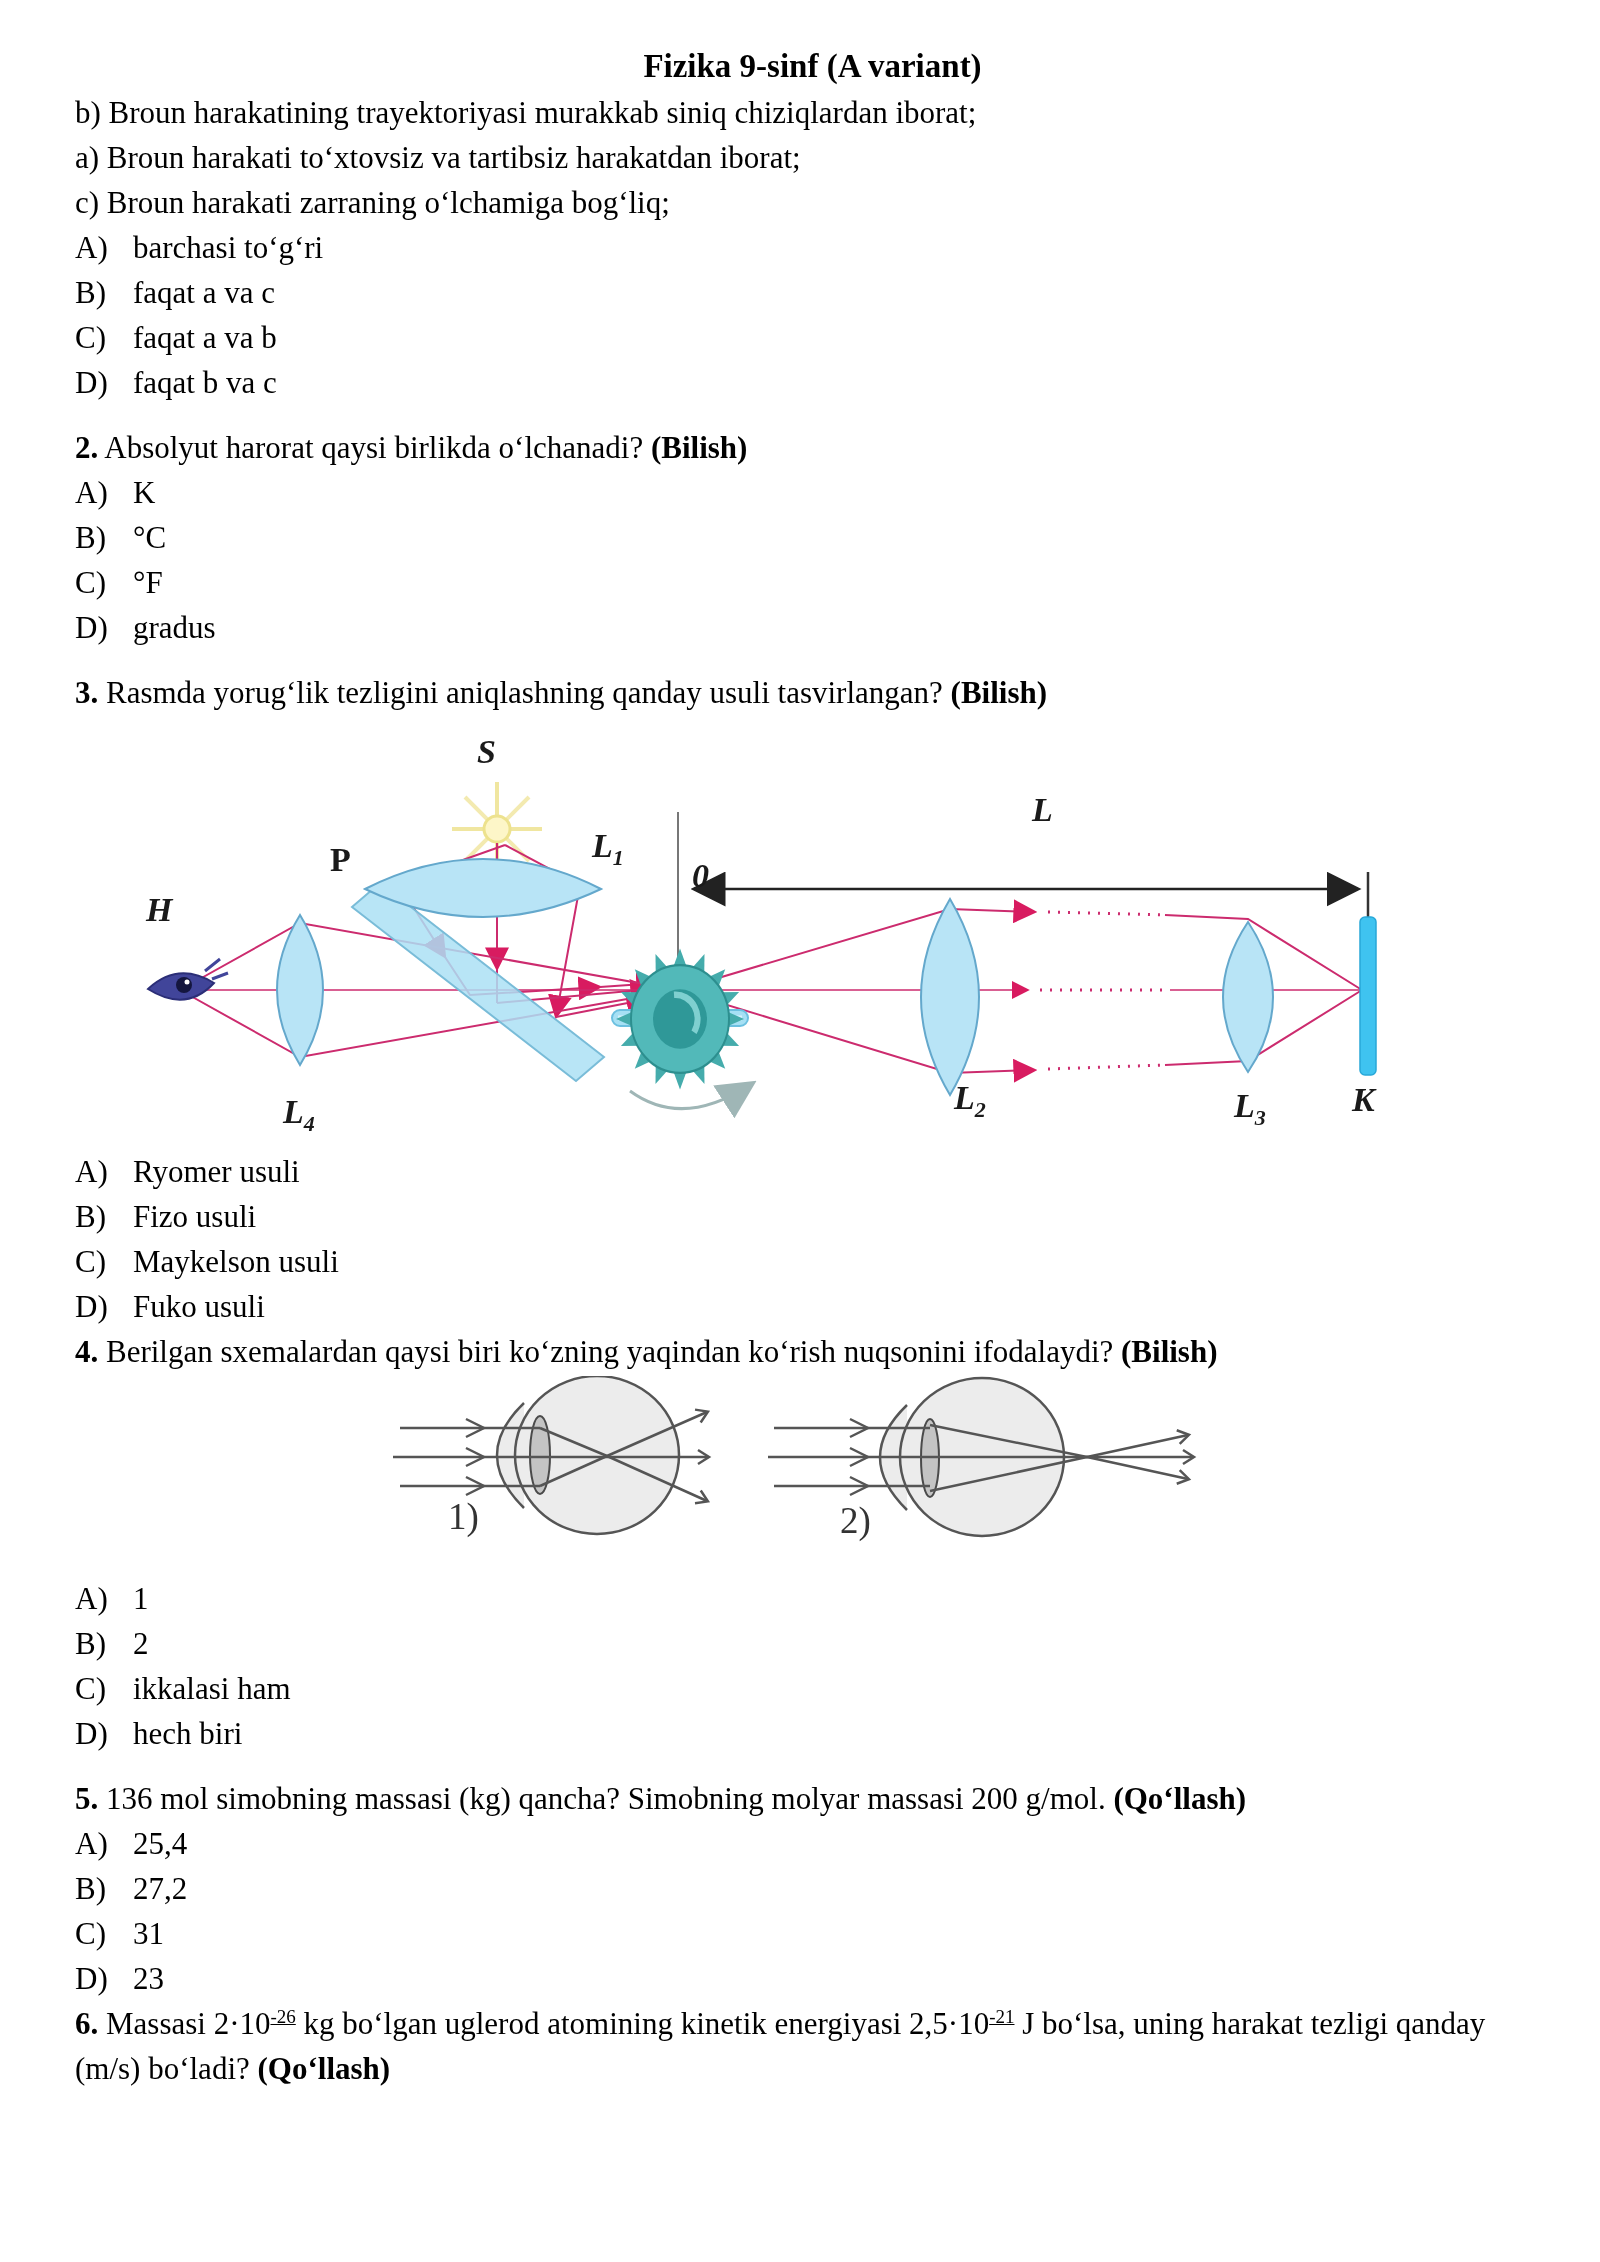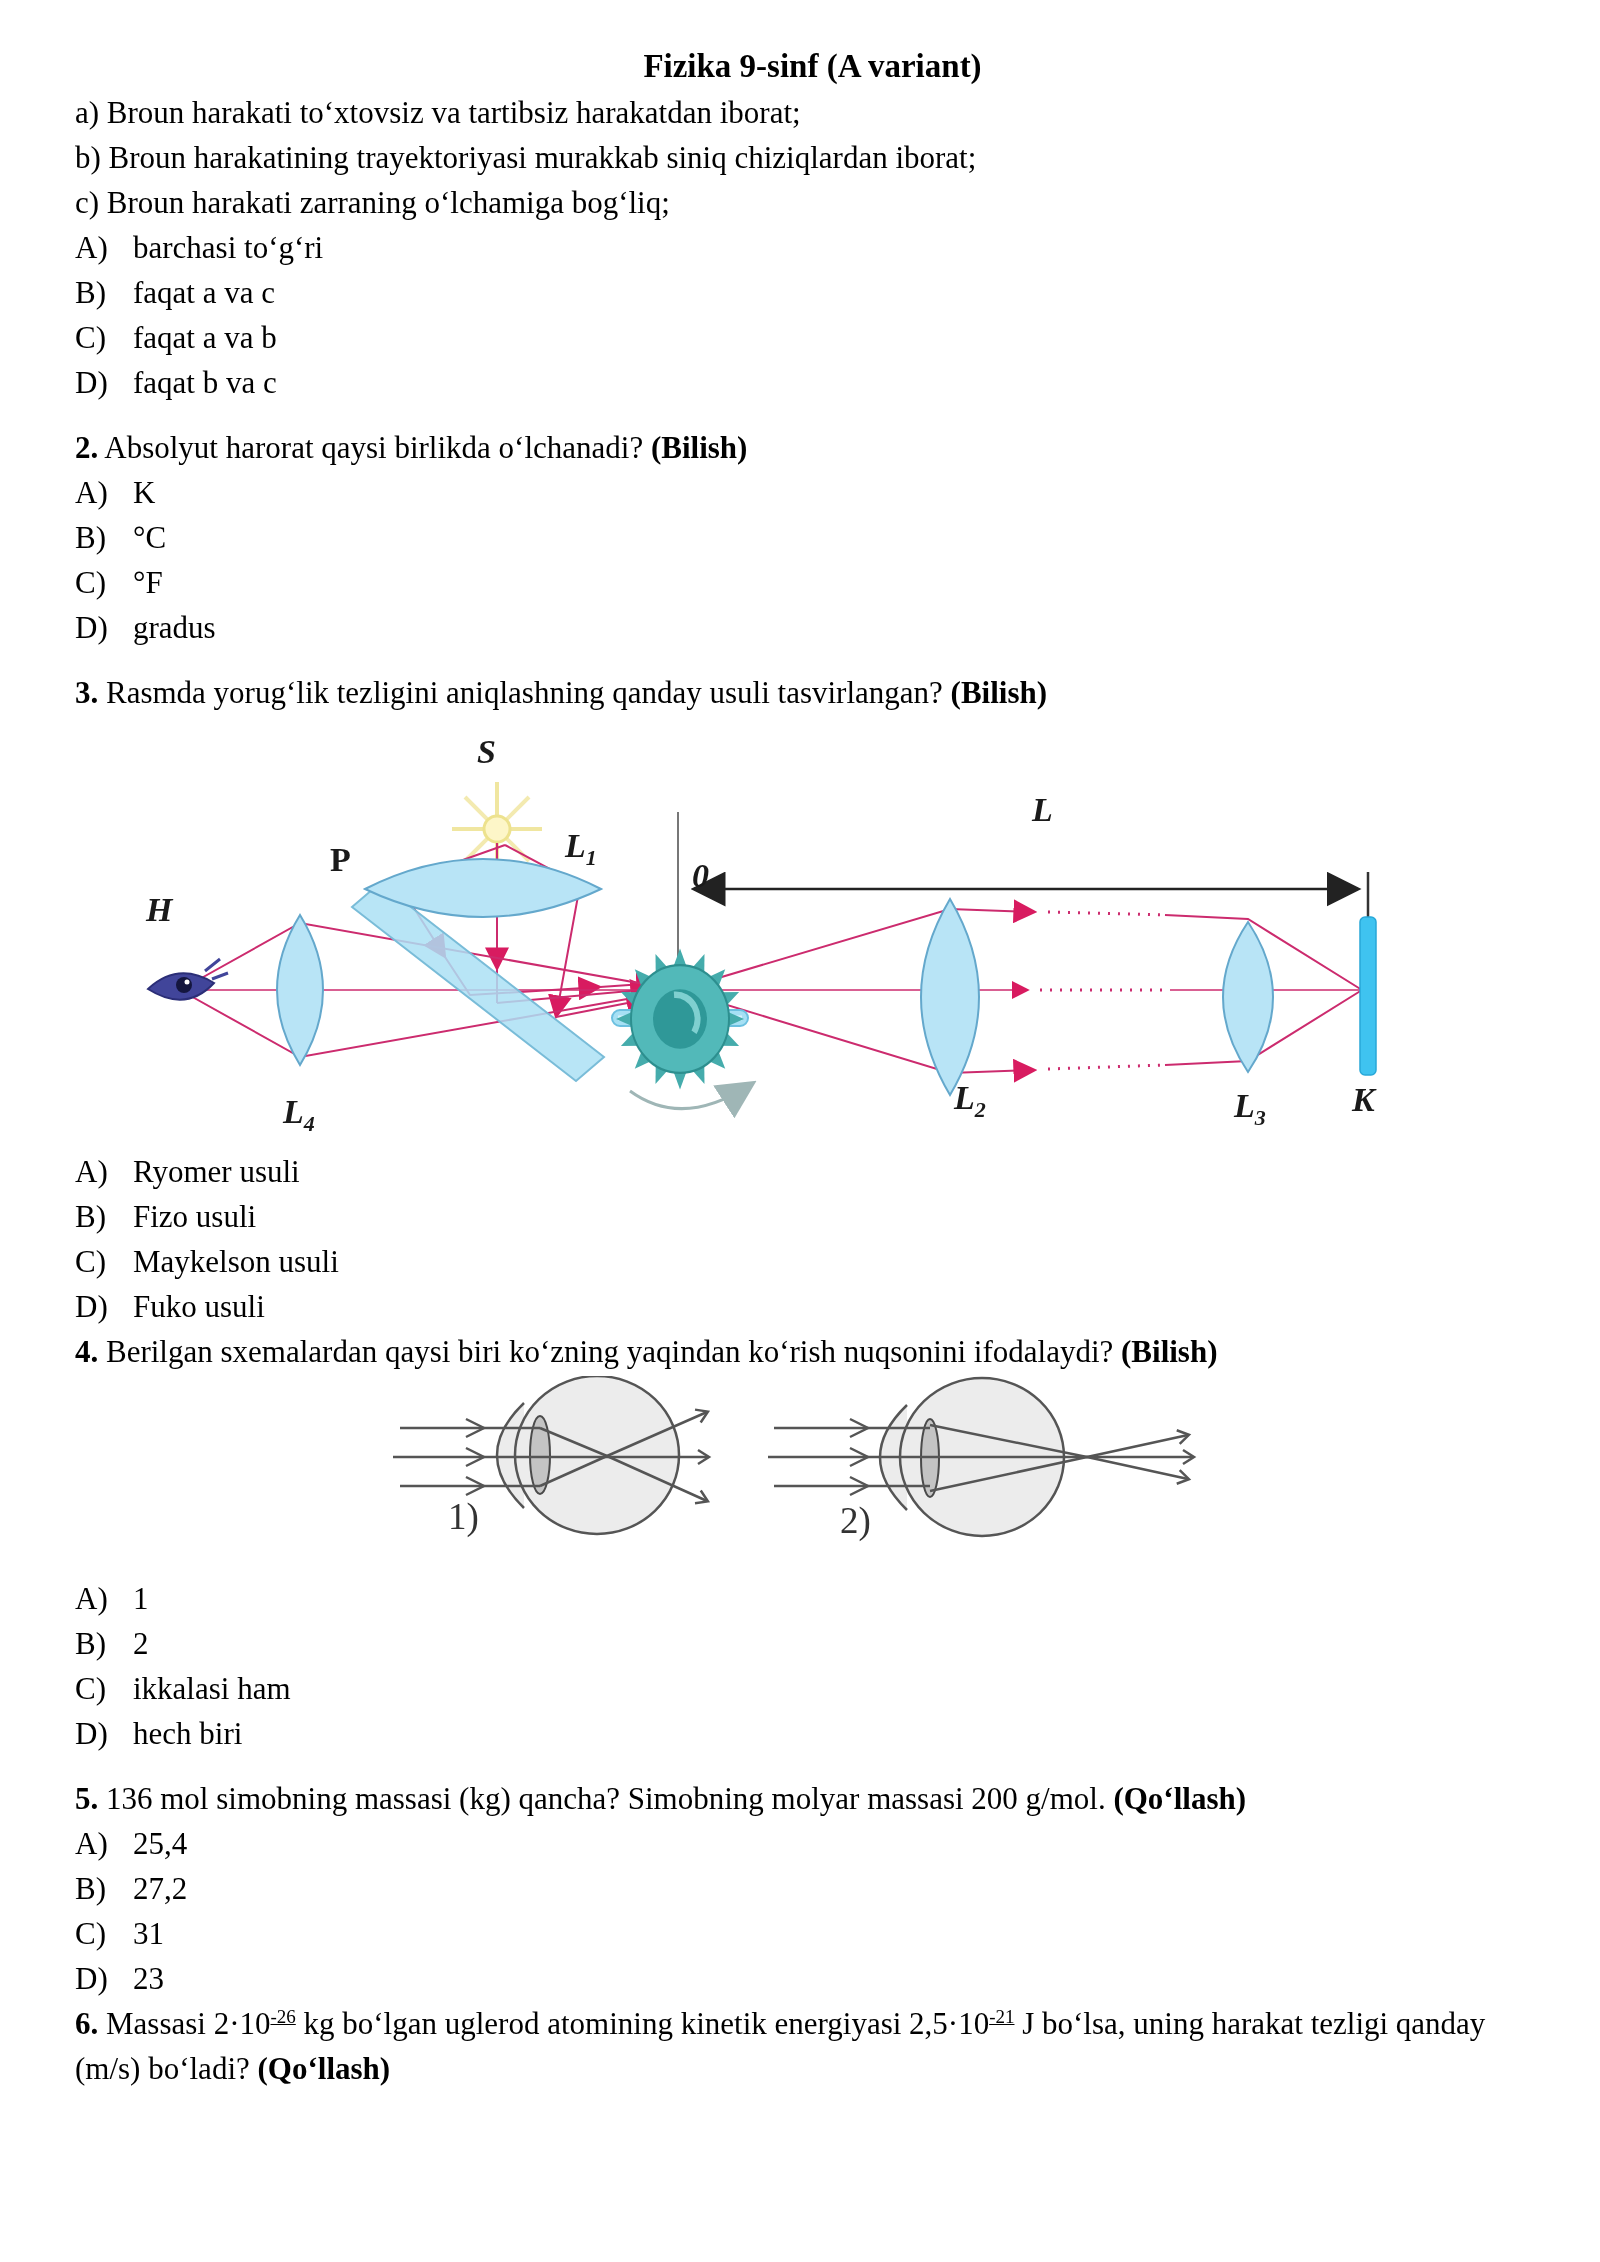--- a/index.html
+++ b/index.html
@@ -43,22 +43,22 @@
   .fig-label.upright{font-style:normal;}
   .fig-label.plain{font-style:normal;font-weight:normal;font-size:37px;color:#333;}
 </style>
 </head>
 <body>
 
 <div class="page">
 
   <div class="title">Fizika 9-sinf (A variant)</div>
 
+  <p class="line">b) Broun harakatining trayektoriyasi murakkab siniq chiziqlardan iborat;</p>
   <p class="line">a) Broun harakati toʻxtovsiz va tartibsiz harakatdan iborat;</p>
-  <p class="line">b) Broun harakatining trayektoriyasi murakkab siniq chiziqlardan iborat;</p>
   <p class="line">c) Broun harakati zarraning oʻlchamiga bogʻliq;</p>
   <p class="line opt"><span class="letter">A)</span><span>barchasi toʻgʻri</span></p>
   <p class="line opt"><span class="letter">B)</span><span>faqat a va c</span></p>
   <p class="line opt"><span class="letter">C)</span><span>faqat a va b</span></p>
   <p class="line opt"><span class="letter">D)</span><span>faqat b va c</span></p>
 
   <p class="line gap-top"><span class="bold">2.</span> <span>Absolyut harorat qaysi birlikda oʻlchanadi?</span> <span class="bold">(Bilish)</span></p>
   <p class="line opt"><span class="letter">A)</span><span>K</span></p>
   <p class="line opt"><span class="letter">B)</span><span>°C</span></p>
   <p class="line opt"><span class="letter">C)</span><span>°F</span></p>
@@ -159,21 +159,21 @@
 
       <g>
         <path d="M148,1112 Q178,1084 214,1106 Q186,1136 148,1112 Z" fill="#41459a" stroke="#2b2e77" stroke-width="2"></path>
         <circle cx="184" cy="1108" r="8" fill="#14163f"></circle>
         <circle cx="187" cy="1105" r="2.5" fill="#ffffff"></circle>
         <path d="M205,1094 L220,1082 M212,1102 L228,1096" stroke="#41459a" stroke-width="3" fill="none"></path>
       </g>
     </svg>
 
     <span class="fig-label" style="left:477px;top:6px;">S</span>
-    <span class="fig-label" style="left:565px;top:100px;"><span>L</span><span class="fig-sub">1</span></span>
+    <span class="fig-label" style="left:592px;top:100px;"><span>L</span><span class="fig-sub">1</span></span>
     <span class="fig-label upright" style="left:330px;top:114px;">P</span>
     <span class="fig-label" style="left:146px;top:164px;">H</span>
     <span class="fig-label" style="left:283px;top:366px;"><span>L</span><span class="fig-sub">4</span></span>
     <span class="fig-label" style="left:692px;top:130px;">0</span>
     <span class="fig-label" style="left:1032px;top:64px;">L</span>
     <span class="fig-label" style="left:954px;top:352px;"><span>L</span><span class="fig-sub">2</span></span>
     <span class="fig-label" style="left:1234px;top:360px;"><span>L</span><span class="fig-sub">3</span></span>
     <span class="fig-label" style="left:1352px;top:354px;">K</span>
   </div>
 

